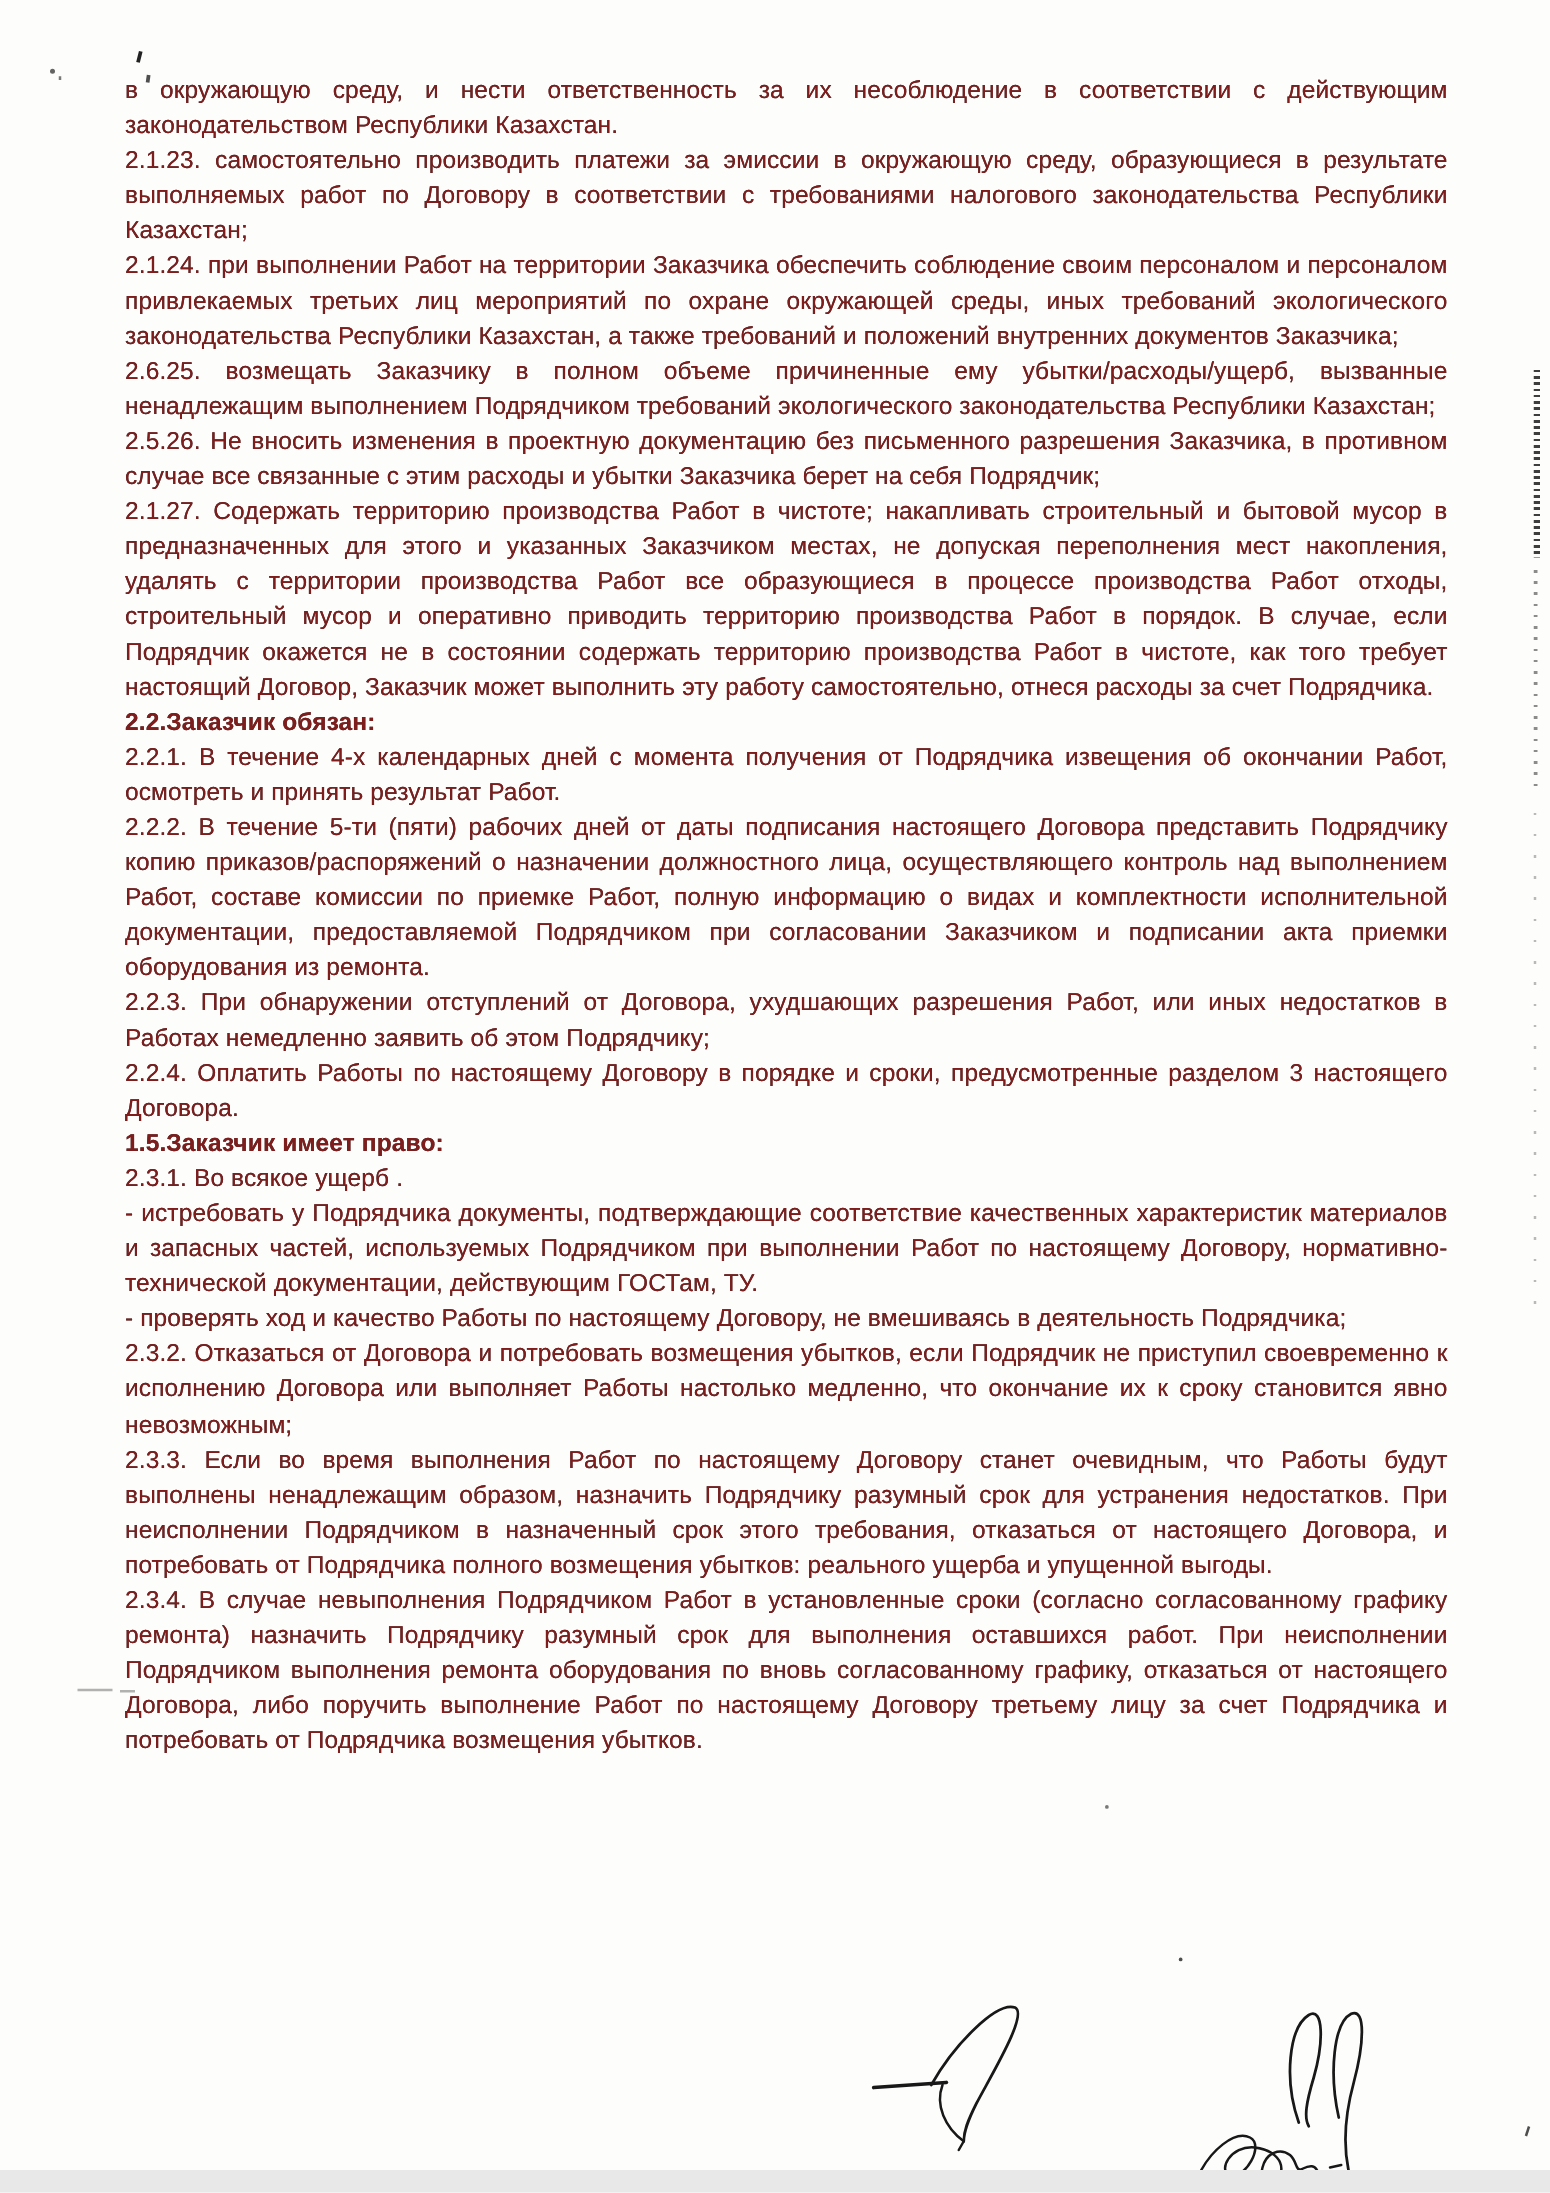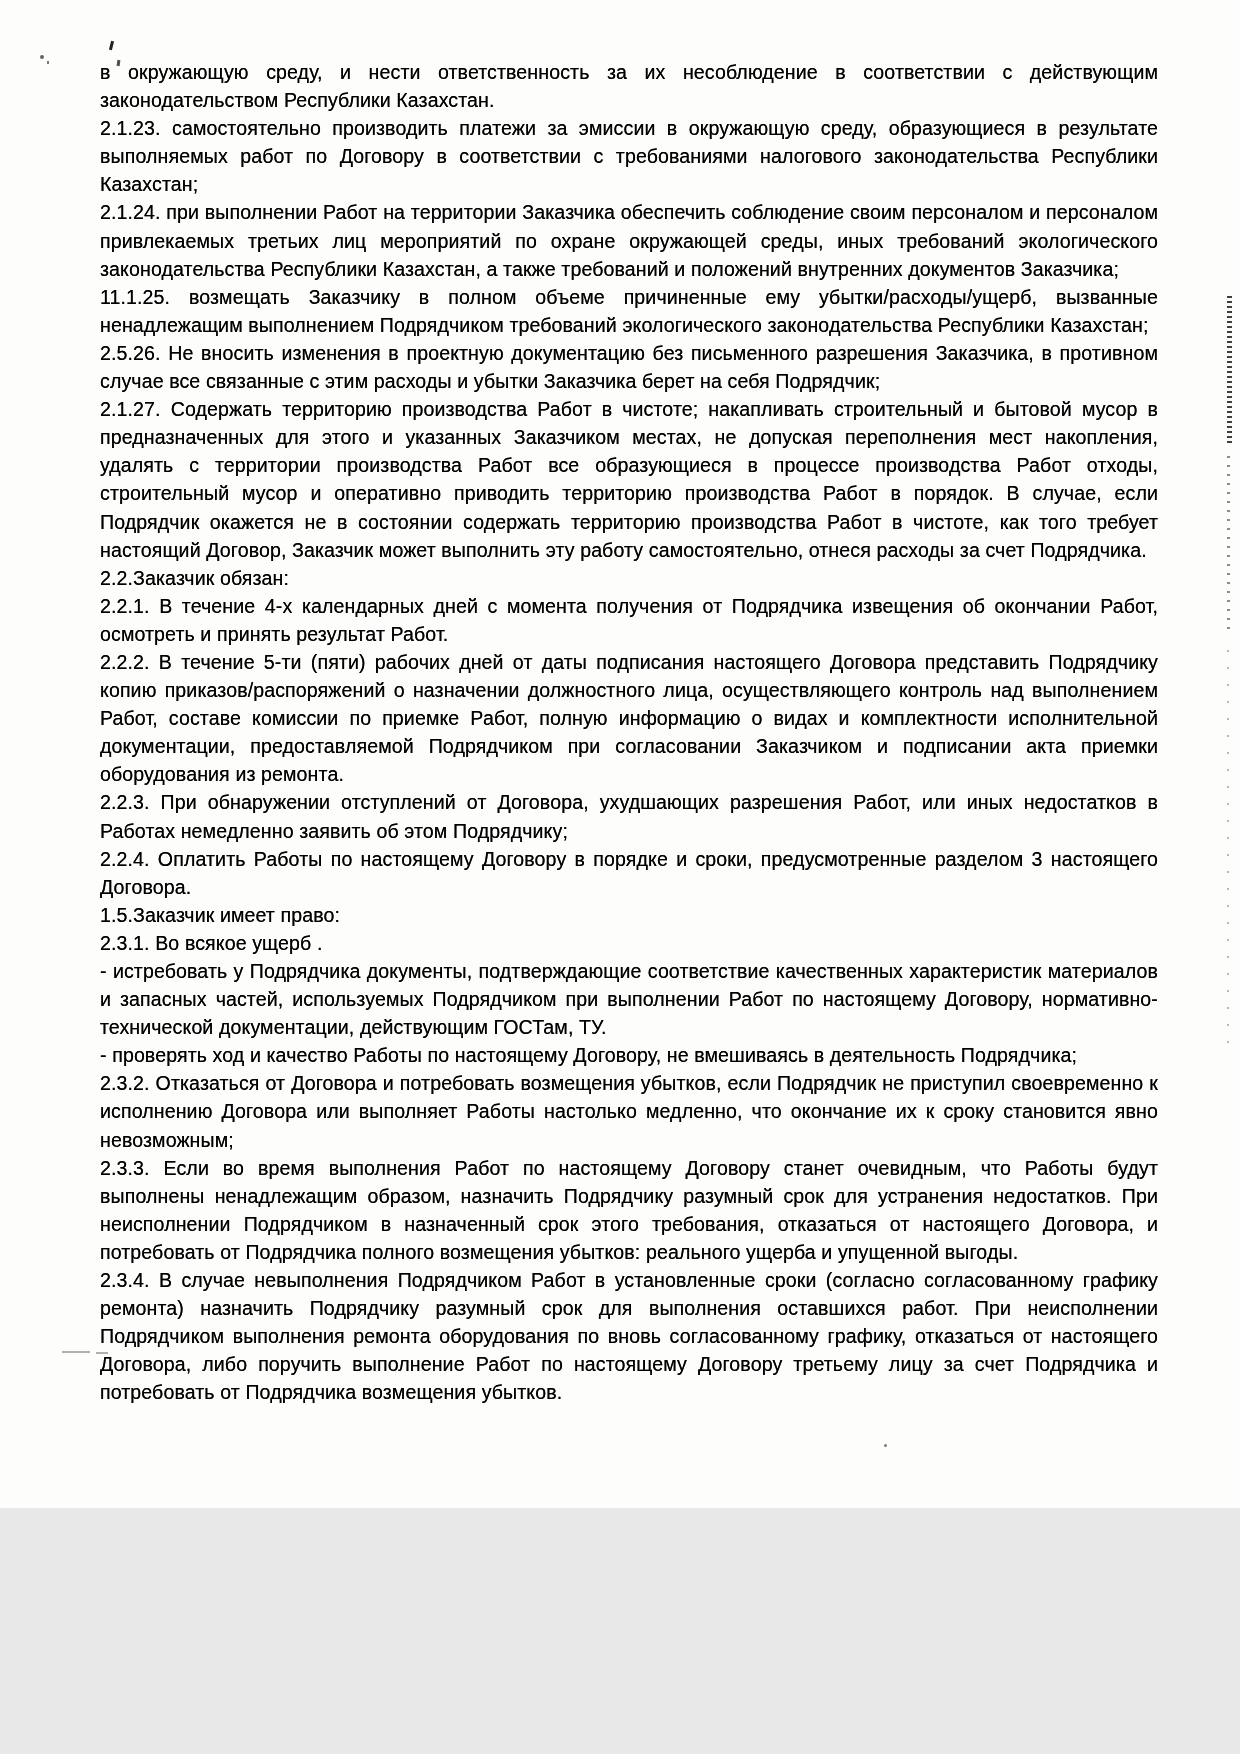--- a/index.html
+++ b/index.html
@@ -1,36 +1,36 @@
 <!DOCTYPE html>
 <html><head>
 <meta charset="utf-8">
 <style>
   html,body{margin:0;padding:0;background:#e8e8e8;}
   .page{
     position:relative;
-    width:1240px;height:1508px;
+    width:1240px;height:1736px;
     margin:0 auto;
     background:#fdfdfc;
     overflow:hidden;
     font-family:"Liberation Sans", sans-serif;
-    color:#000000;
+    color:#7f1d1d;
   }
   .textblock{
     position:absolute;
     left:100px;top:58px;width:1058px;
     font-size:19.6px;
     line-height:28.1px;
     text-align:justify;
     text-justify:inter-word;
     letter-spacing:0.1px;
     text-shadow:0 0 0.45px rgba(20,20,20,0.85);
   }
   .textblock p{margin:0;padding:0;}
-  .textblock p.bold{font-weight:normal;}
+  .textblock p.bold{font-weight:bold;}
   .sig{position:absolute;}
   .sig path{fill:none;stroke:#181818;stroke-linecap:round;}
   
   .artifact{position:absolute;background:#222;}
   .strip{position:absolute;left:1227px;}
   .strip-a{top:296px;width:5px;height:150px;
     background:repeating-linear-gradient(180deg,#1c1c1c 0px,#1c1c1c 2px,transparent 2px,transparent 5px);
     opacity:.85;}
   .strip-b{top:456px;width:3px;height:175px;
     background:repeating-linear-gradient(180deg,#2e2e2e 0px,#2e2e2e 2px,transparent 2px,transparent 9px);
@@ -65,21 +65,21 @@
   <div class="artifact tick-br"></div>
   <div class="artifact dot-br"></div>
   <div class="strip strip-a"></div>
   <div class="strip strip-b"></div>
   <div class="strip strip-c"></div>
 
   <div class="textblock">
     <p>в окружающую среду, и нести ответственность за их несоблюдение в соответствии с действующим законодательством Республики Казахстан.</p>
     <p>2.1.23. самостоятельно производить платежи за эмиссии в окружающую среду, образующиеся в результате выполняемых работ по Договору в соответствии с требованиями налогового законодательства Республики Казахстан;</p>
     <p>2.1.24. при выполнении Работ на территории Заказчика обеспечить соблюдение своим персоналом и персоналом привлекаемых третьих лиц мероприятий по охране окружающей среды, иных требований экологического законодательства Республики Казахстан, а также требований и положений внутренних документов Заказчика;</p>
-    <p>11.1.25. возмещать Заказчику в полном объеме причиненные ему убытки/расходы/ущерб, вызванные ненадлежащим выполнением Подрядчиком требований экологического законодательства Республики Казахстан;</p>
+    <p>2.6.25. возмещать Заказчику в полном объеме причиненные ему убытки/расходы/ущерб, вызванные ненадлежащим выполнением Подрядчиком требований экологического законодательства Республики Казахстан;</p>
     <p>2.5.26. Не вносить изменения в проектную документацию без письменного разрешения Заказчика, в противном случае все связанные с этим расходы и убытки Заказчика берет на себя Подрядчик;</p>
     <p>2.1.27. Содержать территорию производства Работ в чистоте; накапливать строительный и бытовой мусор в предназначенных для этого и указанных Заказчиком местах, не допуская переполнения мест накопления, удалять с территории производства Работ все образующиеся в процессе производства Работ отходы, строительный мусор и оперативно приводить территорию производства Работ в порядок. В случае, если Подрядчик окажется не в состоянии содержать территорию производства Работ в чистоте, как того требует настоящий Договор, Заказчик может выполнить эту работу самостоятельно, отнеся расходы за счет Подрядчика.</p>
     <p class="bold">2.2.Заказчик обязан:</p>
     <p>2.2.1. В течение 4-х календарных дней с момента получения от Подрядчика извещения об окончании Работ, осмотреть и принять результат Работ.</p>
     <p>2.2.2. В течение 5-ти (пяти) рабочих дней от даты подписания настоящего Договора представить Подрядчику копию приказов/распоряжений о назначении должностного лица, осуществляющего контроль над выполнением Работ, составе комиссии по приемке Работ, полную информацию о видах и комплектности исполнительной документации, предоставляемой Подрядчиком при согласовании Заказчиком и подписании акта приемки оборудования из ремонта.</p>
     <p>2.2.3. При обнаружении отступлений от Договора, ухудшающих разрешения Работ, или иных недостатков в Работах немедленно заявить об этом Подрядчику;</p>
     <p>2.2.4. Оплатить Работы по настоящему Договору в порядке и сроки, предусмотренные разделом 3 настоящего Договора.</p>
     <p class="bold">1.5.Заказчик имеет право:</p>
     <p>2.3.1. Во всякое ущерб .</p>
     <p>- истребовать у Подрядчика документы, подтверждающие соответствие качественных характеристик материалов и запасных частей, используемых Подрядчиком при выполнении Работ по настоящему Договору, нормативно-технической документации, действующим ГОСТам, ТУ.</p>

